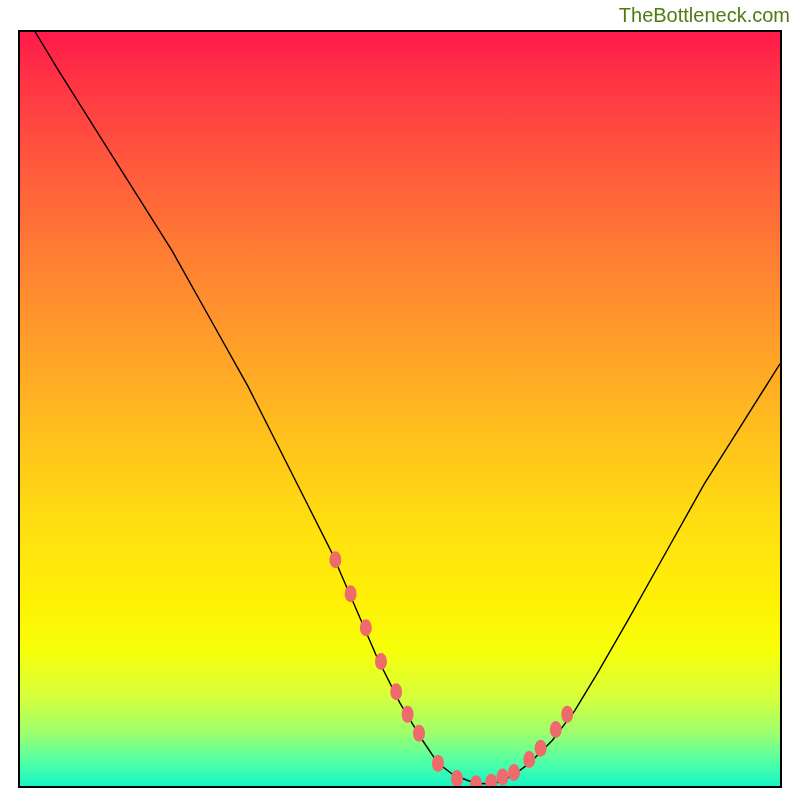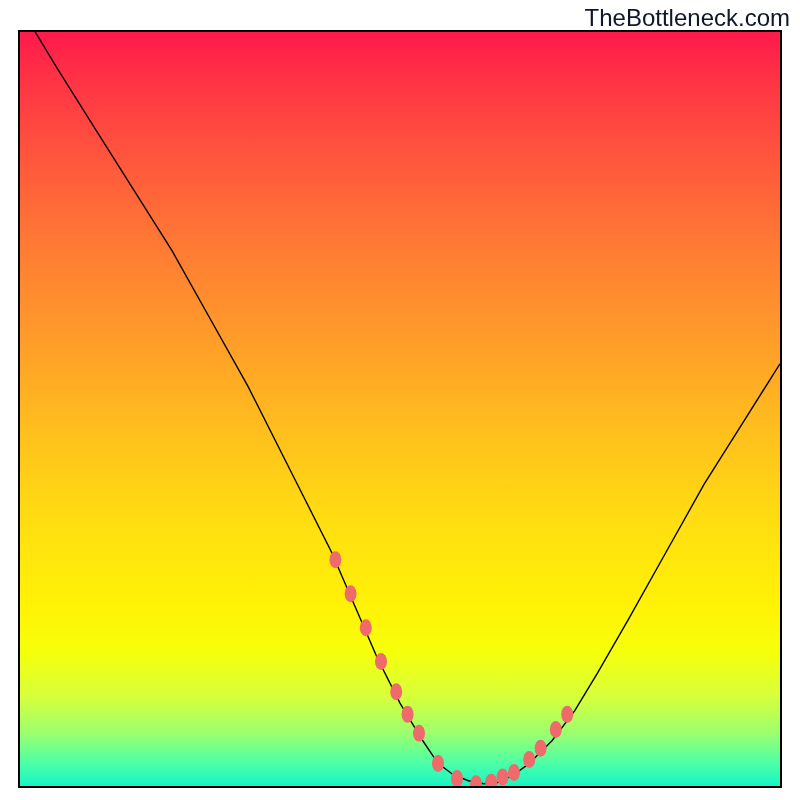--- a/index.html
+++ b/index.html
@@ -7,22 +7,22 @@
   .container {
     position: relative;
     width: 800px;
     height: 800px;
   }
   .watermark {
     position: absolute;
     top: 4px;
     right: 10px;
     font-family: Arial, Helvetica, sans-serif;
-    font-size: 24px;
-    color: #0f172a;
+    font-size: 20px;
+    color: #4d7c0f;
     font-weight: 500;
     z-index: 10;
   }
   .plot-frame {
     position: absolute;
     left: 18px;
     top: 30px;
     width: 764px;
     height: 758px;
     border: 2px solid #000;

